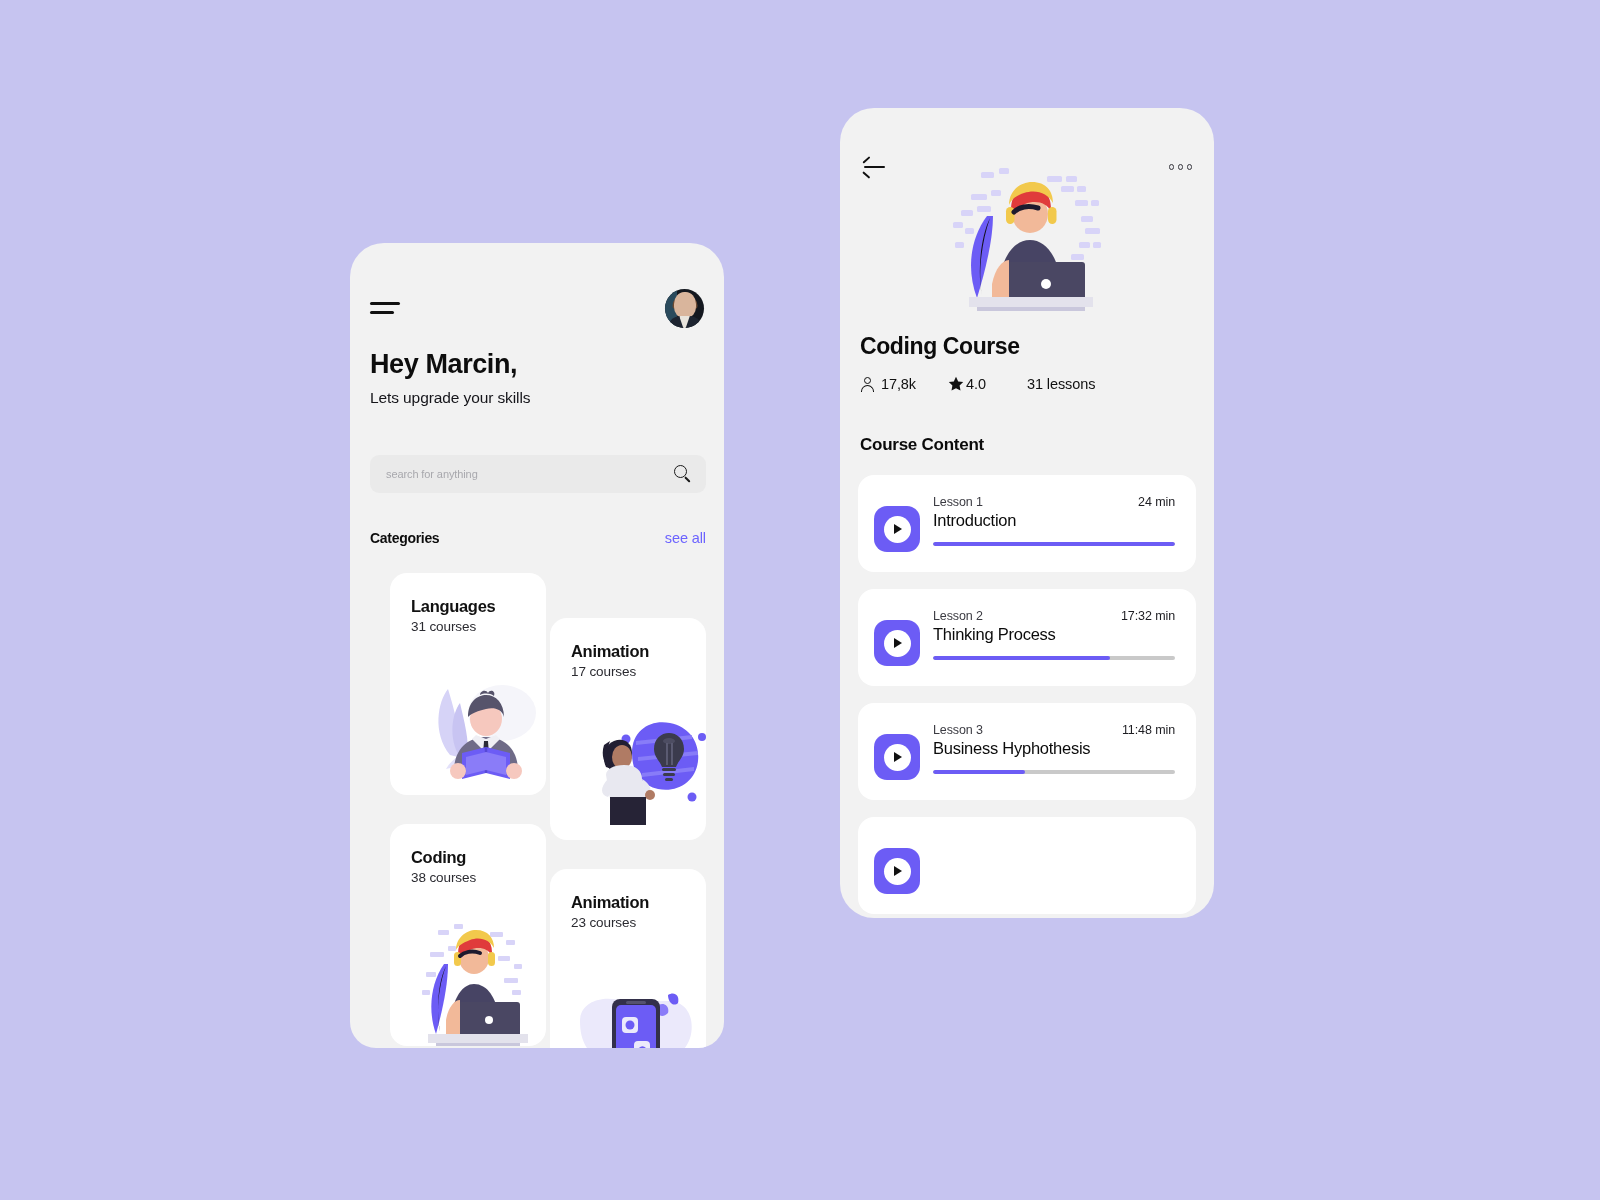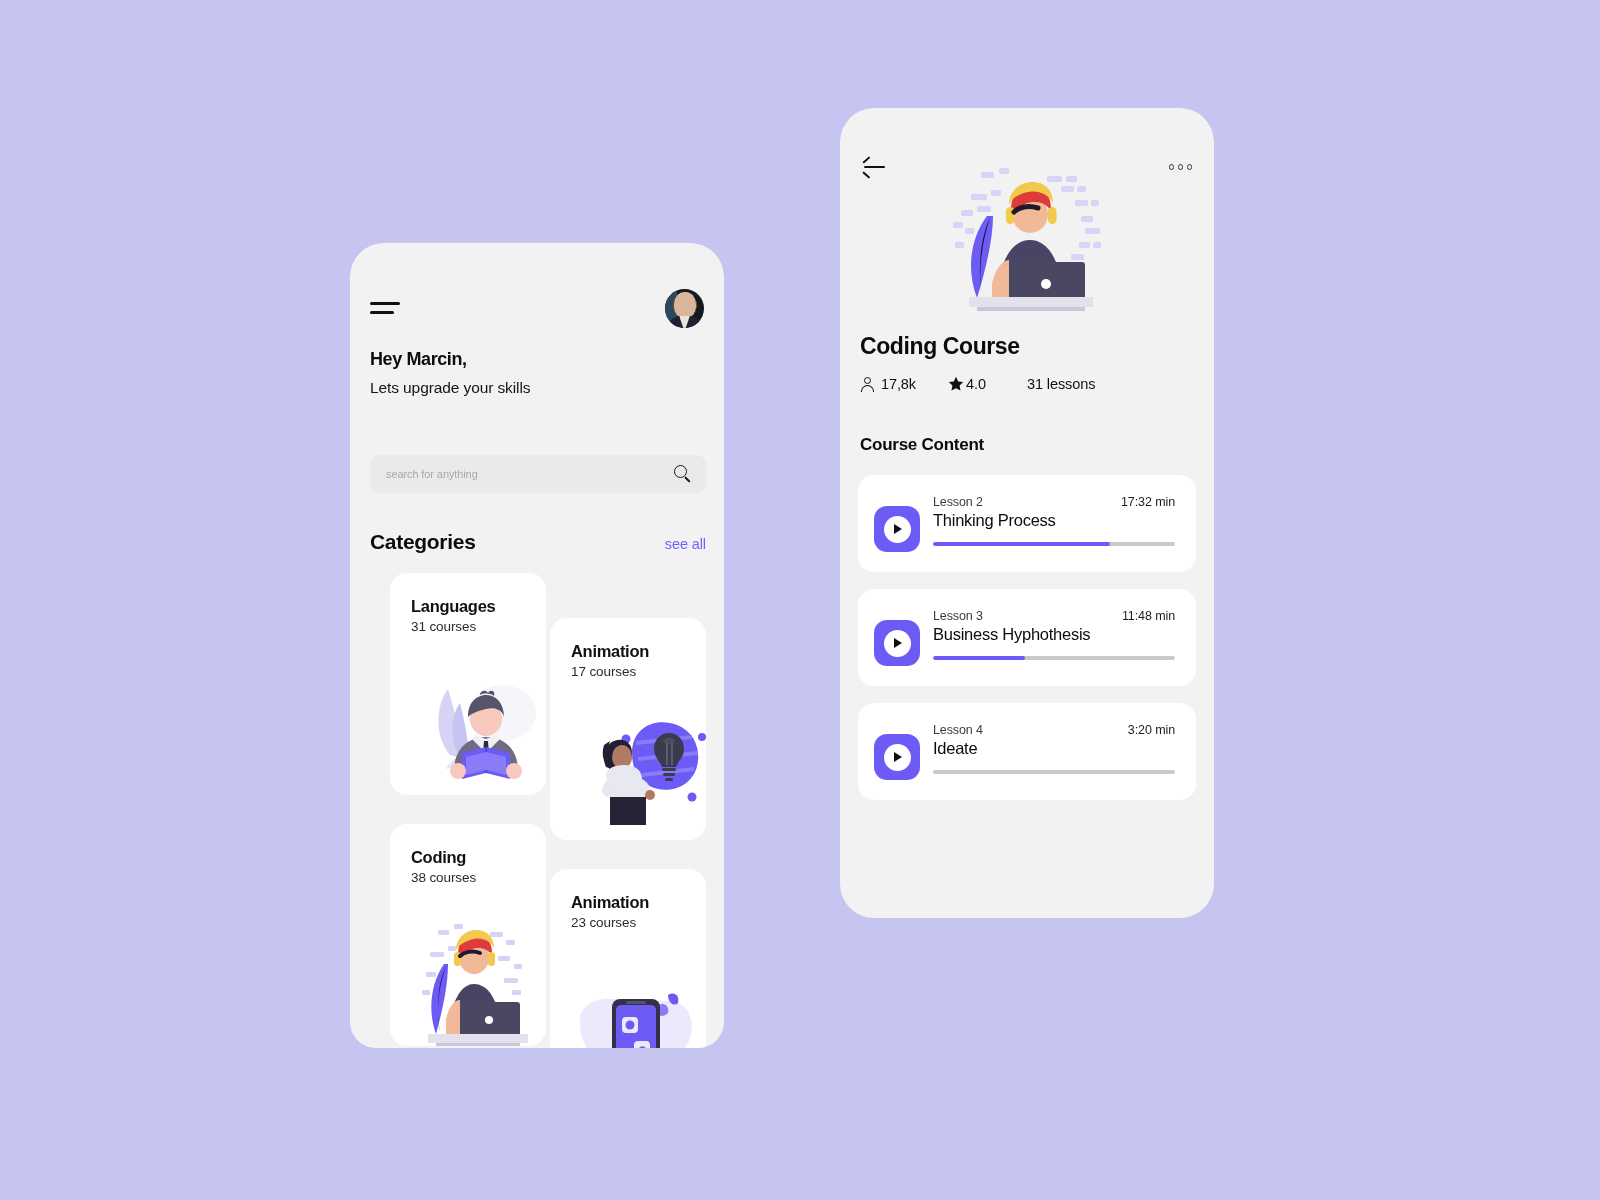--- a/index.html
+++ b/index.html
@@ -66,21 +66,21 @@
   }
   .avatar .shirt {
     position:absolute; left:50%; bottom:-4px; transform:translateX(-50%);
     width:11px; height:16px; background:#e8e4dd;
     clip-path:polygon(50% 100%, 0 0, 100% 0);
   }
   .avatar .bgl { position:absolute; left:0; top:0; width:30%; height:100%; background:#2a4a5c; }
 
   .greeting-wrap { position:absolute; left:20px; top:106px; }
   .greeting {
-    font-size:18px; font-weight:bold; color:#0d0d0d;
+    font-size:27px; font-weight:bold; color:#0d0d0d;
     letter-spacing:-0.4px;
   }
   .subgreeting {
     font-size:15.5px; color:#15151a; margin-top:9px;
     letter-spacing:-0.1px;
   }
 
   .searchbar {
     position:absolute; left:20px; top:212px;
     width:336px; height:38px;
@@ -98,21 +98,21 @@
   .search-icon .stem {
     position:absolute; left:11px; top:11px; width:7px; height:1.8px;
     background:#1a1a1a; transform:rotate(45deg); transform-origin:left center;
     border-radius:2px;
   }
 
   .cat-head {
     position:absolute; left:20px; top:287px; width:336px;
     display:flex; align-items:baseline; justify-content:space-between;
   }
-  .cat-title { font-size:21px; font-weight:bold; color:#0d0d0d; letter-spacing:-0.3px; }
+  .cat-title { font-size:14px; font-weight:bold; color:#0d0d0d; letter-spacing:-0.3px; }
   .see-all { font-size:14.5px; color:#6C63FF; font-weight:500; cursor:pointer; letter-spacing:-0.1px; }
 
   .cat-grid { position:absolute; left:20px; top:330px; width:340px; }
   .cat-card {
     position:absolute; background:#fff; border-radius:17px; overflow:hidden;
     cursor:pointer;
   }
   .cat-card .ct {
     font-size:16.5px; font-weight:bold; color:#111; letter-spacing:-0.3px;
   }
@@ -437,69 +437,76 @@
     </div>
     <div class="stat s3">
       <span>31 lessons</span>
     </div>
   </div>
 
   <div class="content-head">Course Content</div>
 
   <div class="lessons">
 
-
     <div class="lesson">
       <div class="play-btn">
           <div class="circ">
             <div class="tri"></div>
           </div>
         </div>
       <div class="lesson-body">
         <div class="lesson-row">
-          <span class="lesson-num">Lesson 2</span>
-          <span class="lesson-dur">17:32 min</span>
-        </div>
-        <div class="lesson-name">Thinking Process</div>
+          <span class="lesson-num">Lesson 1</span>
+          <span class="lesson-dur">24 min</span>
+        </div>
+        <div class="lesson-name">Introduction</div>
         <div class="prog-track">
-          <div class="prog-fill" style="width: 73%;"></div>
+          <div class="prog-fill" style="width: 100%;"></div>
         </div>
       </div>
     </div>
 
     <div class="lesson">
       <div class="play-btn">
           <div class="circ">
             <div class="tri"></div>
           </div>
         </div>
       <div class="lesson-body">
         <div class="lesson-row">
-          <span class="lesson-num">Lesson 3</span>
-          <span class="lesson-dur">11:48 min</span>
-        </div>
-        <div class="lesson-name">Business Hyphothesis</div>
+          <span class="lesson-num">Lesson 2</span>
+          <span class="lesson-dur">17:32 min</span>
+        </div>
+        <div class="lesson-name">Thinking Process</div>
         <div class="prog-track">
-          <div class="prog-fill" style="width: 38%;"></div>
+          <div class="prog-fill" style="width: 73%;"></div>
         </div>
       </div>
     </div>
 
     <div class="lesson">
       <div class="play-btn">
           <div class="circ">
             <div class="tri"></div>
           </div>
         </div>
       <div class="lesson-body">
         <div class="lesson-row">
-          <span class="lesson-num">Lesson 4</span>
-          <span class="lesson-dur">3:20 min</span>
-        </div>
-        <div class="lesson-name">Ideate</div>
+          <span class="lesson-num">Lesson 3</span>
+          <span class="lesson-dur">11:48 min</span>
+        </div>
+        <div class="lesson-name">Business Hyphothesis</div>
         <div class="prog-track">
-          <div class="prog-fill" style="width: 0%;"></div>
-        </div>
-      </div>
+          <div class="prog-fill" style="width: 38%;"></div>
+        </div>
+      </div>
+    </div>
+
+    <div class="lesson">
+      <div class="play-btn">
+          <div class="circ">
+            <div class="tri"></div>
+          </div>
+        </div>
     </div>
 
   </div>
 </div>
 
 </body></html>

